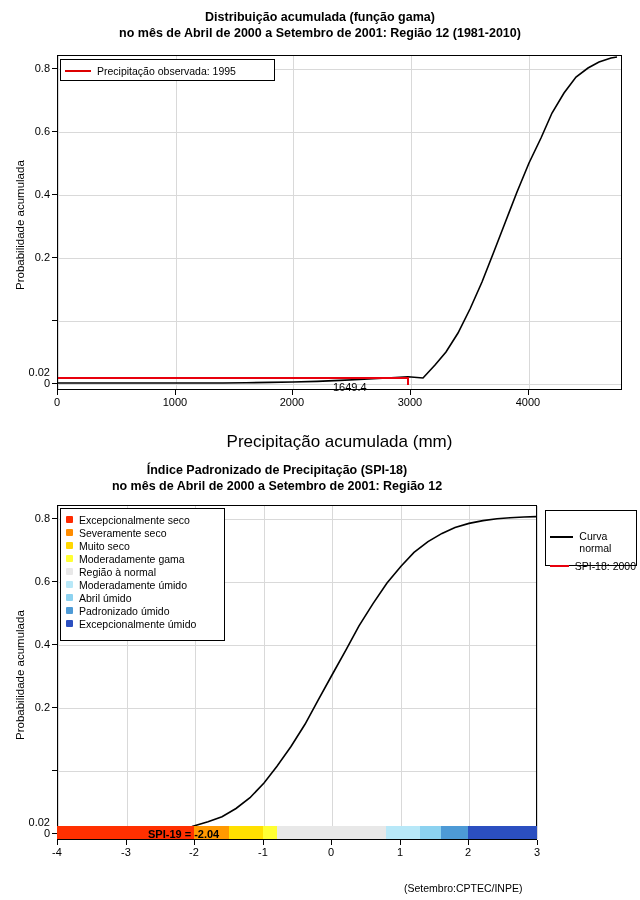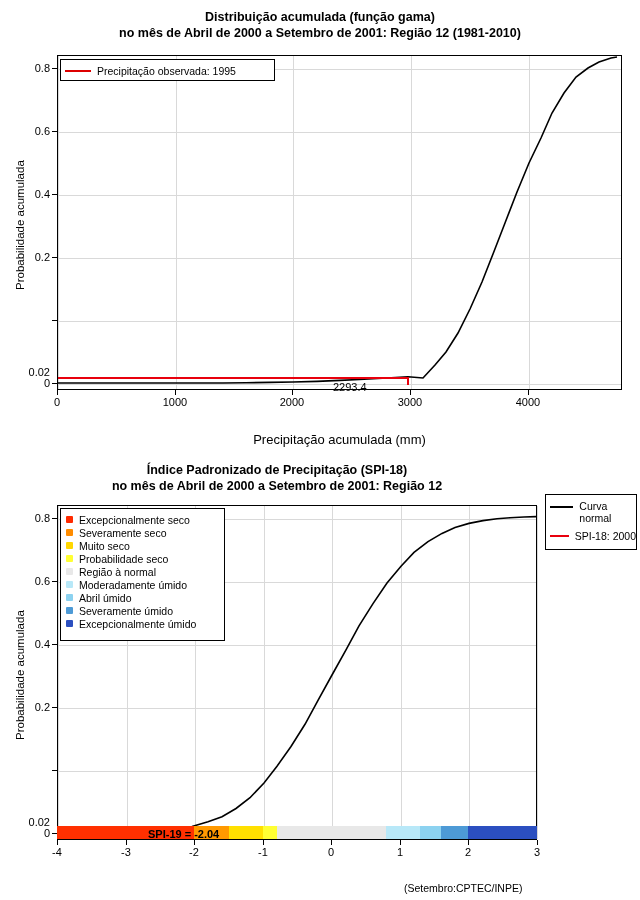--- a/index.html
+++ b/index.html
@@ -8,21 +8,21 @@
 
   
   .panel{position:absolute;}
   .title{position:absolute;width:100%;text-align:center;font-weight:bold;font-size:12.5px;line-height:15px;}
   .plotbox{position:absolute;border:1px solid #000;background:#fff;box-sizing:border-box;}
   .grid-v,.grid-h{position:absolute;background:#d9d9d9;}
   .grid-v{width:1px;top:0;bottom:0;}
   .grid-h{height:1px;left:0;right:0;}
   .tick-lab{position:absolute;font-size:11px;text-align:center;}
   .tick-lab-y{position:absolute;font-size:11px;text-align:right;}
-  .axis-title{position:absolute;font-size:13px;text-align:center;}
+  .axis-title{position:absolute;font-size:17px;text-align:center;}
   .ylabel{position:absolute;font-size:11.5px;transform-origin:0 0;transform:rotate(-90deg);white-space:nowrap;}
 
   .tickmark-x{position:absolute;width:1px;height:5px;background:#000;}
   .tickmark-y{position:absolute;height:1px;width:5px;background:#000;}
 
   .legendbox{position:absolute;border:1px solid #000;background:#fff;box-sizing:border-box;}
   .legend-row{position:relative;display:flex;align-items:center;height:13px;font-size:10.5px;}
   .legend-line{display:inline-block;width:26px;height:0;border-top:2px solid #d00;margin-right:6px;margin-left:4px;}
   .legend-dot{display:inline-block;width:7px;height:7px;margin-right:6px;margin-left:5px;border-radius:1px;}
   .legend-text{white-space:nowrap;}
@@ -88,21 +88,21 @@
     <div class="tickmark-x" style="left:292px;top:390px;"></div>
     <div class="tickmark-x" style="left:410px;top:390px;"></div>
     <div class="tickmark-x" style="left:528px;top:390px;"></div>
 
     <div class="tick-lab" style="left:37px;top:396px;width:40px;">0</div>
     <div class="tick-lab" style="left:155px;top:396px;width:40px;">1000</div>
     <div class="tick-lab" style="left:272px;top:396px;width:40px;">2000</div>
     <div class="tick-lab" style="left:390px;top:396px;width:40px;">3000</div>
     <div class="tick-lab" style="left:508px;top:396px;width:40px;">4000</div>
 
-    <div class="obs-label" style="left:333px;top:381px;">2293.4</div>
+    <div class="obs-label" style="left:333px;top:381px;">1649.4</div>
 
     <div class="axis-title" style="left:57px;top:432px;width:565px;">Precipitação acumulada (mm)</div>
     <div class="ylabel" style="left:14px;top:290px;">Probabilidade acumulada</div>
 
     <div class="legendbox" style="left:60px;top:59px;width:215px;height:22px;">
       <div class="legend-row" style="top:4px;">
         <span class="legend-line"></span>
         <span class="legend-text">Precipitação observada: 1995</span>
       </div>
     </div>
@@ -194,45 +194,45 @@
       <div class="legend-row">
           <span class="legend-dot" style="background:#ff8c00;"></span>
           <span class="legend-text">Severamente seco</span>
         </div>
       <div class="legend-row">
           <span class="legend-dot" style="background:#ffd700;"></span>
           <span class="legend-text">Muito seco</span>
         </div>
       <div class="legend-row">
           <span class="legend-dot" style="background:#ffff33;"></span>
-          <span class="legend-text">Probabilidade seco</span>
+          <span class="legend-text">Moderadamente gama</span>
         </div>
       <div class="legend-row">
           <span class="legend-dot" style="background:#e8e8e8;"></span>
           <span class="legend-text">Região à normal</span>
         </div>
       <div class="legend-row">
           <span class="legend-dot" style="background:#b8e8f8;"></span>
           <span class="legend-text">Moderadamente úmido</span>
         </div>
       <div class="legend-row">
           <span class="legend-dot" style="background:#8cd2f0;"></span>
           <span class="legend-text">Abril úmido</span>
         </div>
       <div class="legend-row">
           <span class="legend-dot" style="background:#4d9ad6;"></span>
-          <span class="legend-text">Severamente úmido</span>
+          <span class="legend-text">Padronizado úmido</span>
         </div>
       <div class="legend-row">
           <span class="legend-dot" style="background:#2b4fc0;"></span>
           <span class="legend-text">Excepcionalmente úmido</span>
         </div>
     </div>
 
-    <div class="legendbox" style="left:545px;top:44px;width:92px;height:56px;padding-top:5px;">
+    <div class="legendbox" style="left:545px;top:60px;width:92px;height:56px;padding-top:19px;">
       <div class="legend-row" style="height:26px;align-items:flex-start;">
         <span class="legend-line" style="border-top-color:#000;margin-top:6px;"></span>
         <span class="legend-text" style="white-space:normal;line-height:12px;"><span>Curva normal</span></span>
       </div>
       <div class="legend-row" style="margin-top:3px;">
         <span class="legend-line" style="border-top-color:#e8000d;"></span>
         <span class="legend-text">SPI-18: 2000</span>
       </div>
     </div>
 

